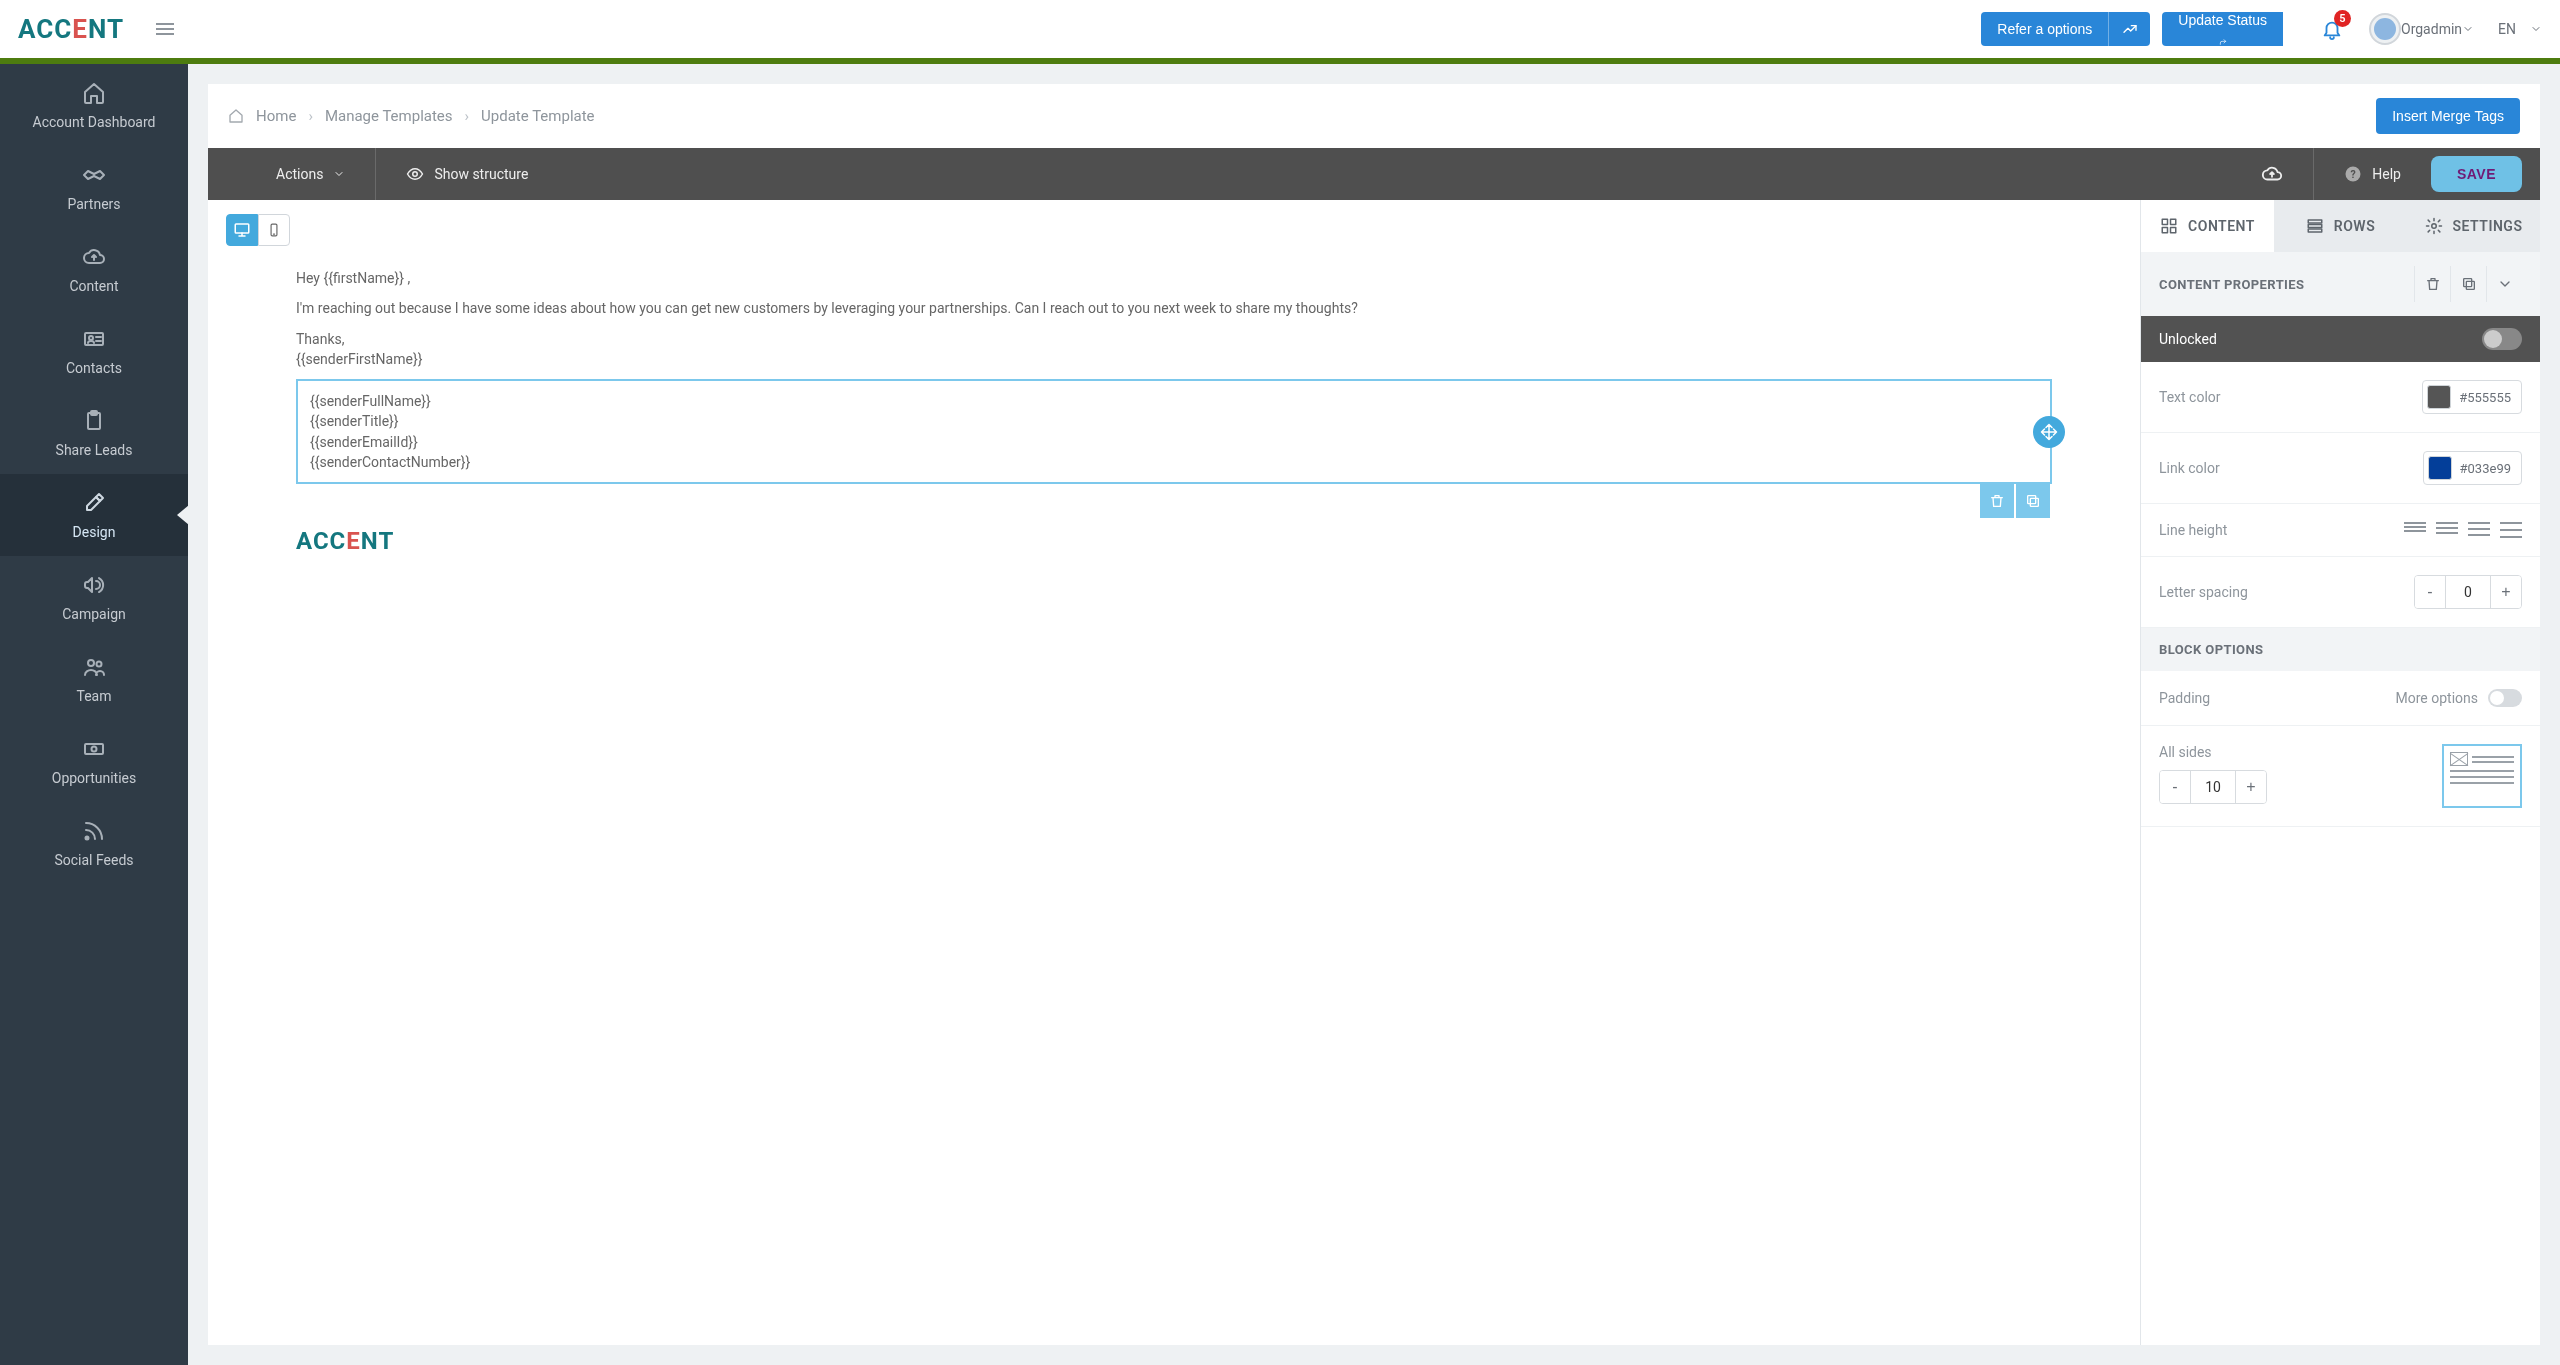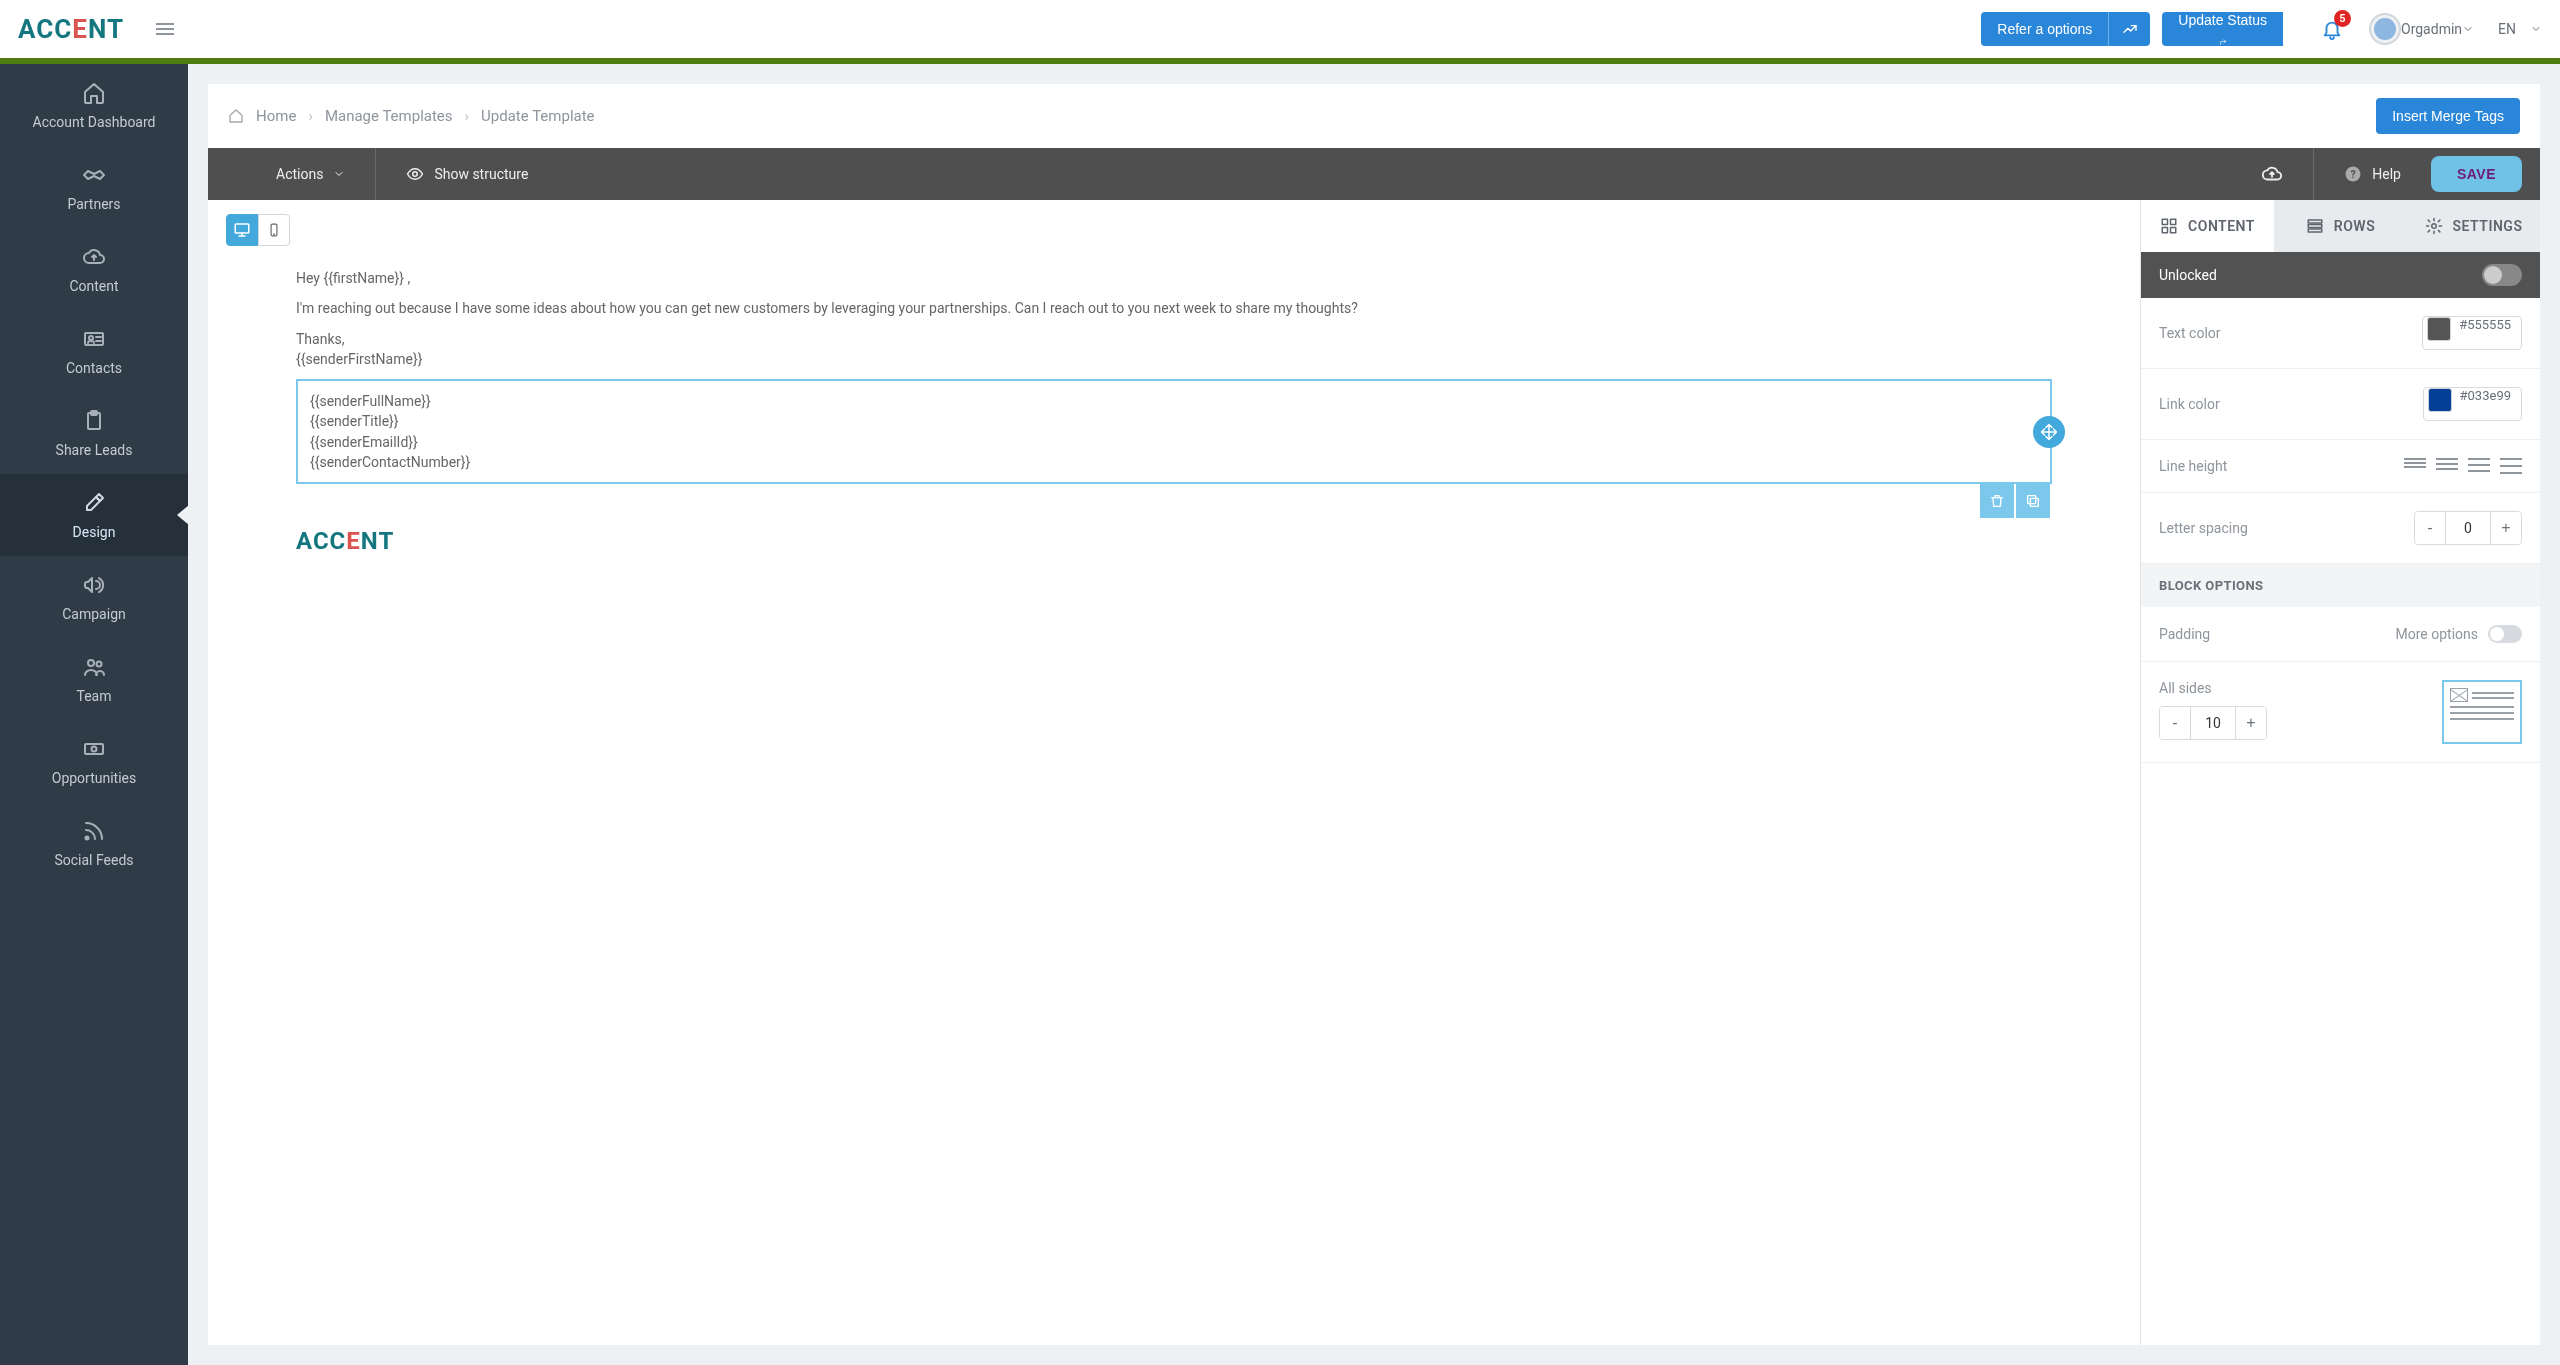--- a/index.html
+++ b/index.html
@@ -93,21 +93,21 @@
 .panel-body { flex: 1; overflow: auto; }
 .panel-section-hdr { background: #f2f4f6; padding: 14px 18px; font-size: 13px; font-weight: 700; color: #6a7078; letter-spacing: 0.4px; display: flex; align-items: center; }
 .panel-section-hdr .hdr-actions { margin-left: auto; display: flex;}
 .hdr-act { width: 36px; height: 36px; display: flex; align-items: center; justify-content: center; color: #6a7078; cursor: pointer; border-left: 1px solid #e2e6ea; }
 .panel-dark { background: #525252; color: #fff; padding: 12px 18px; display: flex; align-items: center; }
 .toggle { margin-left: auto; width: 40px; height: 22px; border-radius: 11px; background: #888; position: relative; cursor: pointer; }
 .toggle::after { content: ''; position: absolute; width: 18px; height: 18px; border-radius: 50%; background: #ccc; top: 2px; left: 2px; }
 .prop-row { padding: 18px 18px; display: flex; align-items: center; border-bottom: 1px solid #eef1f3; }
 .prop-label { color: #8e959c; font-size: 14px; }
 .prop-control { margin-left: auto; }
-.color-chip-wrap { display: flex; border: 1px solid #d7dbdf; border-radius: 4px; height: 34px; padding: 0 10px 0 4px; gap: 8px; }
+.color-chip-wrap { display: flex; align-items: center; border: 1px solid #d7dbdf; border-radius: 4px; height: 34px; padding: 0 10px 0 4px; gap: 8px; }
 .color-chip { width: 24px; height: 24px; border-radius: 3px; border: 1px solid #cfd4d8; }
 .color-text { color: #6a7078; font-size: 13px; }
 .lineheight-opts { display: flex; gap: 10px; }
 .lh-opt { width: 22px; cursor: pointer; display: flex; flex-direction: column; gap: 2px; }
 .lh-opt .bar { height: 2px; background: #8e959c; }
 .lh-opt.lg { gap: 4px; }
 .lh-opt.xl { gap: 5px; }
 .stepper { display: flex; border: 1px solid #d7dbdf; border-radius: 4px; overflow: hidden; }
 .stepper button { width: 30px; height: 32px; background: #fff; border: none; cursor: pointer; color: #6a7078; font-size: 16px; }
 .stepper .val { width: 46px; display: flex; align-items: center; justify-content: center; border-left: 1px solid #d7dbdf; border-right: 1px solid #d7dbdf; }
@@ -406,20 +406,41 @@
             <div class="ptab">
               <svg class="icn" width="18" height="18" viewBox="0 0 24 24">
                   <circle cx="12" cy="12" r="3"></circle>
                   <path d="M12 2v3M12 19v3M4.2 4.2l2.1 2.1M17.7 17.7l2.1 2.1M2 12h3M19 12h3M4.2 19.8l2.1-2.1M17.7 6.3l2.1-2.1"></path>
                 </svg>
               <span>SETTINGS</span>
             </div>
           </div>
 
           <div class="panel-body">
+            <div class="panel-section-hdr">
+              <span>CONTENT PROPERTIES</span>
+              <div class="hdr-actions">
+                <div class="hdr-act">
+                    <svg class="icn" width="16" height="16" viewBox="0 0 24 24">
+                      <path d="M4 7h16M9 7V4h6v3M6 7l1 13h10l1-13"></path>
+                    </svg>
+                  </div>
+                <div class="hdr-act">
+                    <svg class="icn" width="16" height="16" viewBox="0 0 24 24">
+                      <rect x="8" y="8" width="12" height="12" rx="1"></rect>
+                      <rect x="4" y="4" width="12" height="12" rx="1"></rect>
+                    </svg>
+                  </div>
+                <div class="hdr-act">
+                    <svg class="icn" width="16" height="16" viewBox="0 0 24 24">
+                      <path d="M6 9l6 6 6-6"></path>
+                    </svg>
+                  </div>
+              </div>
+            </div>
 
             <div class="panel-dark">
               <span>Unlocked</span>
               <div class="toggle"></div>
             </div>
 
             <div class="prop-row">
               <span class="prop-label">Text color</span>
               <div class="prop-control">
                 <div class="color-chip-wrap">

